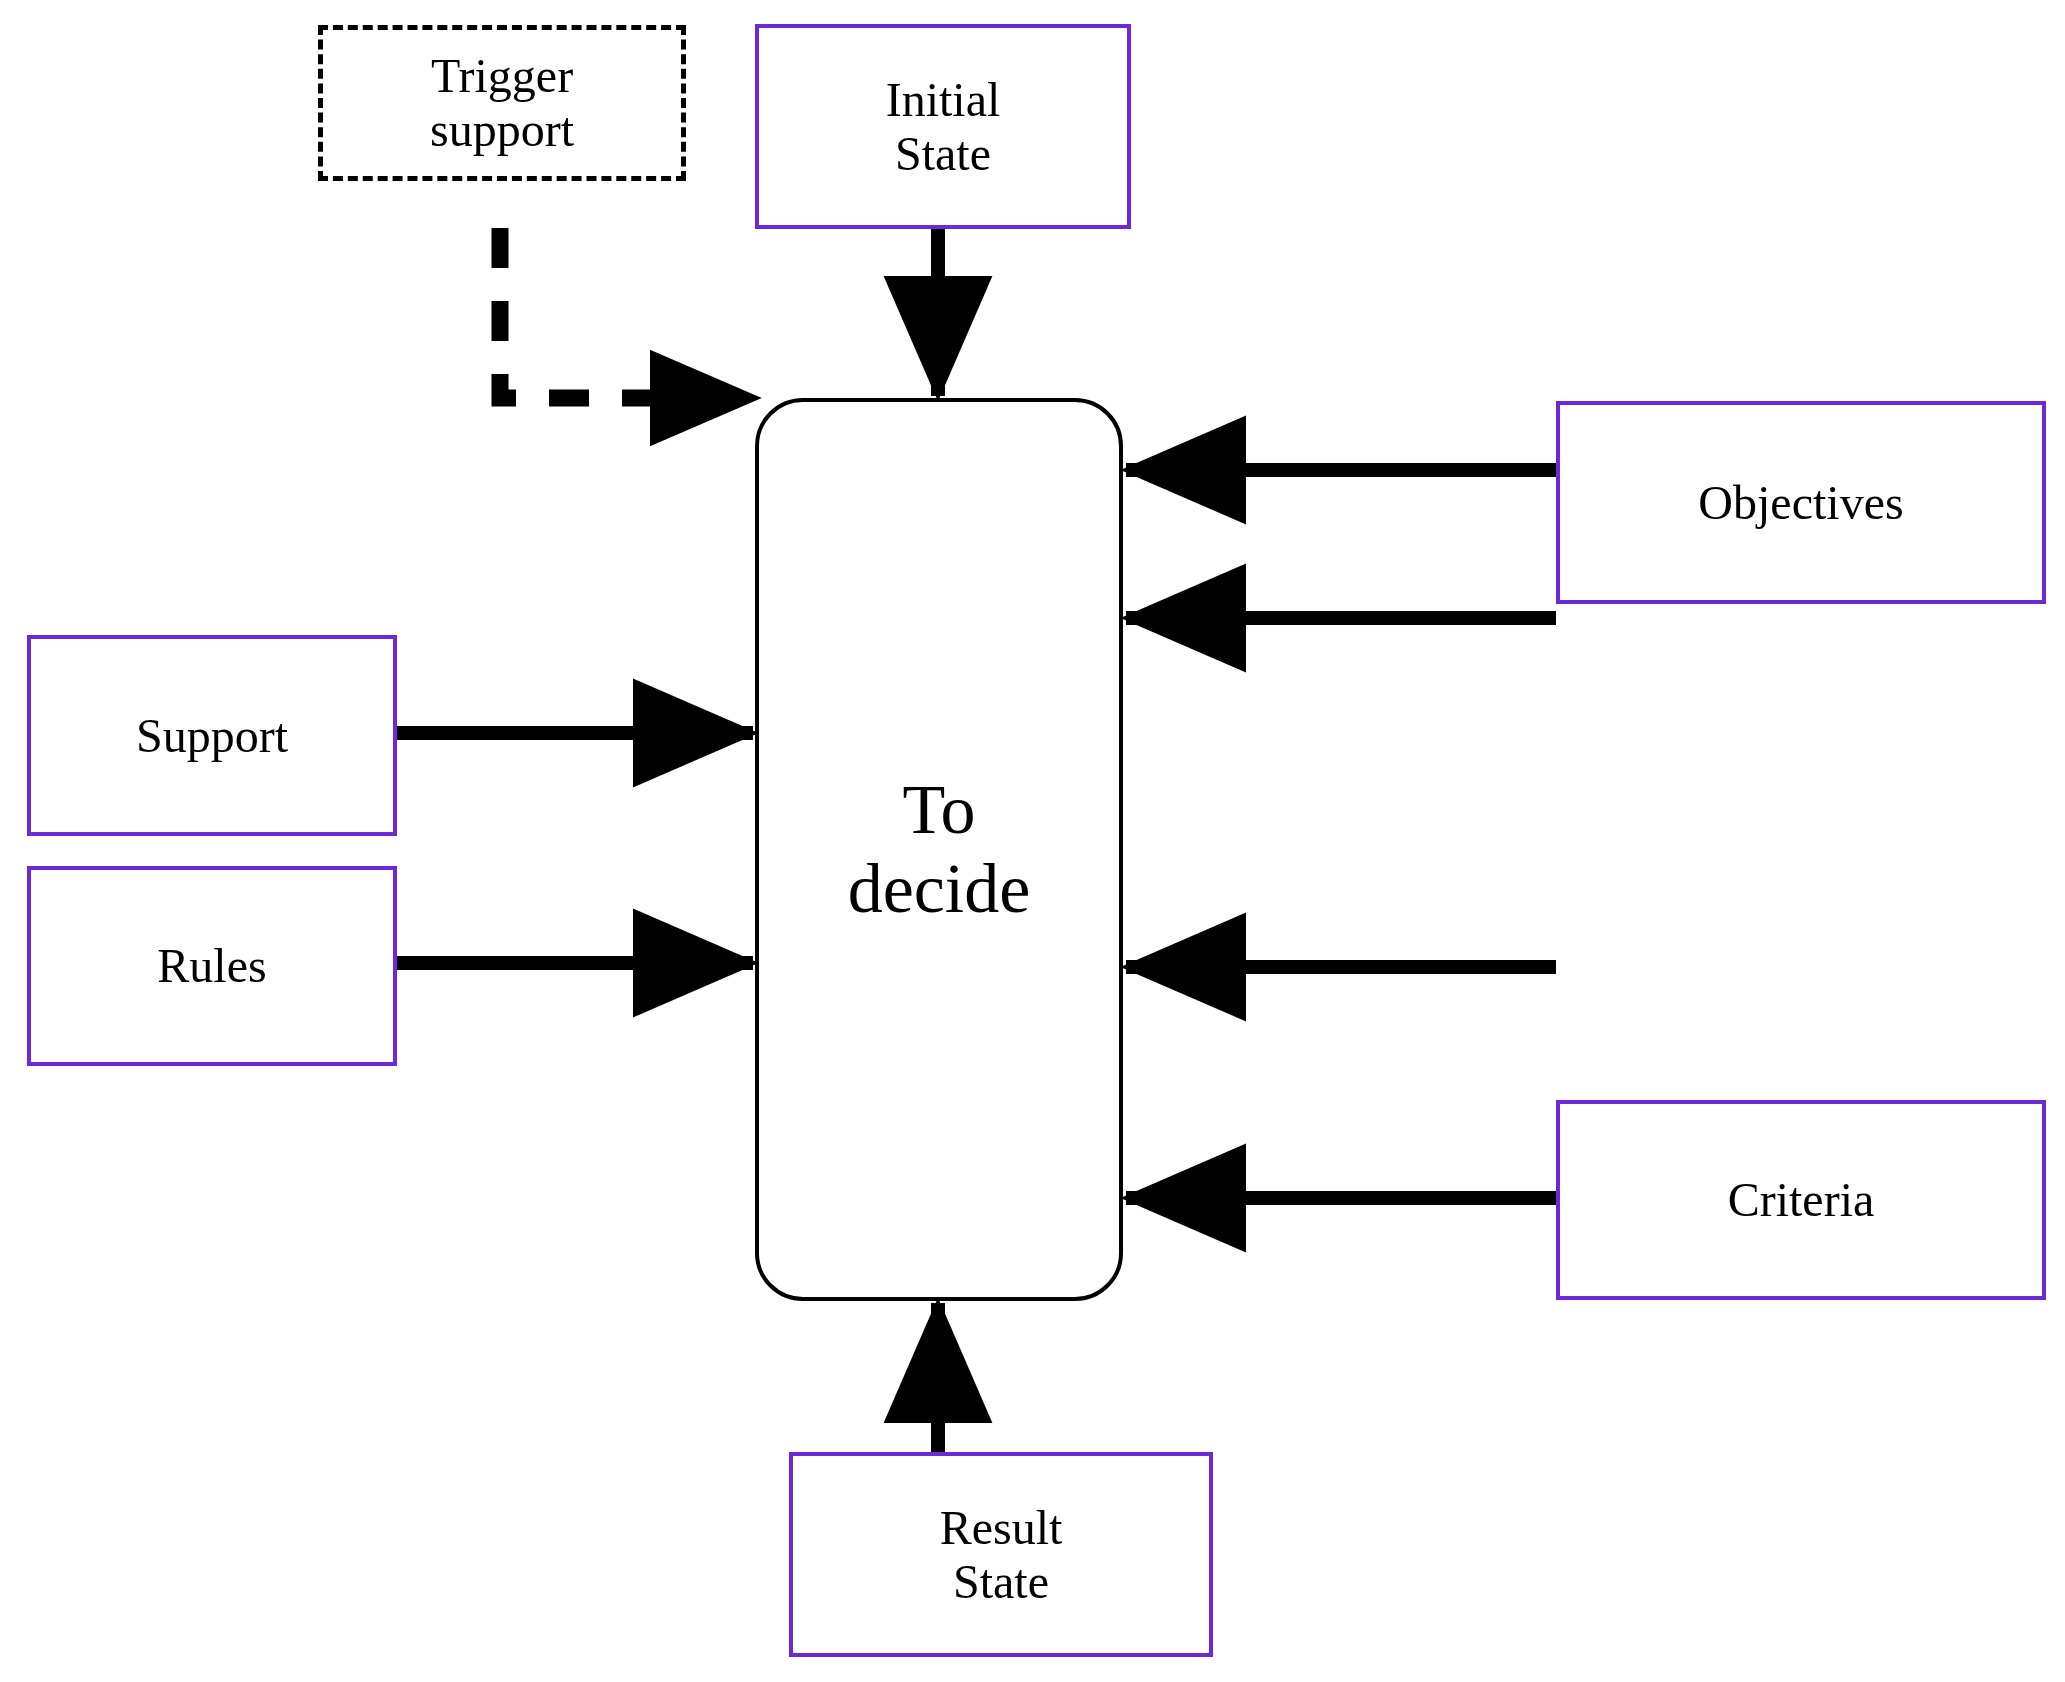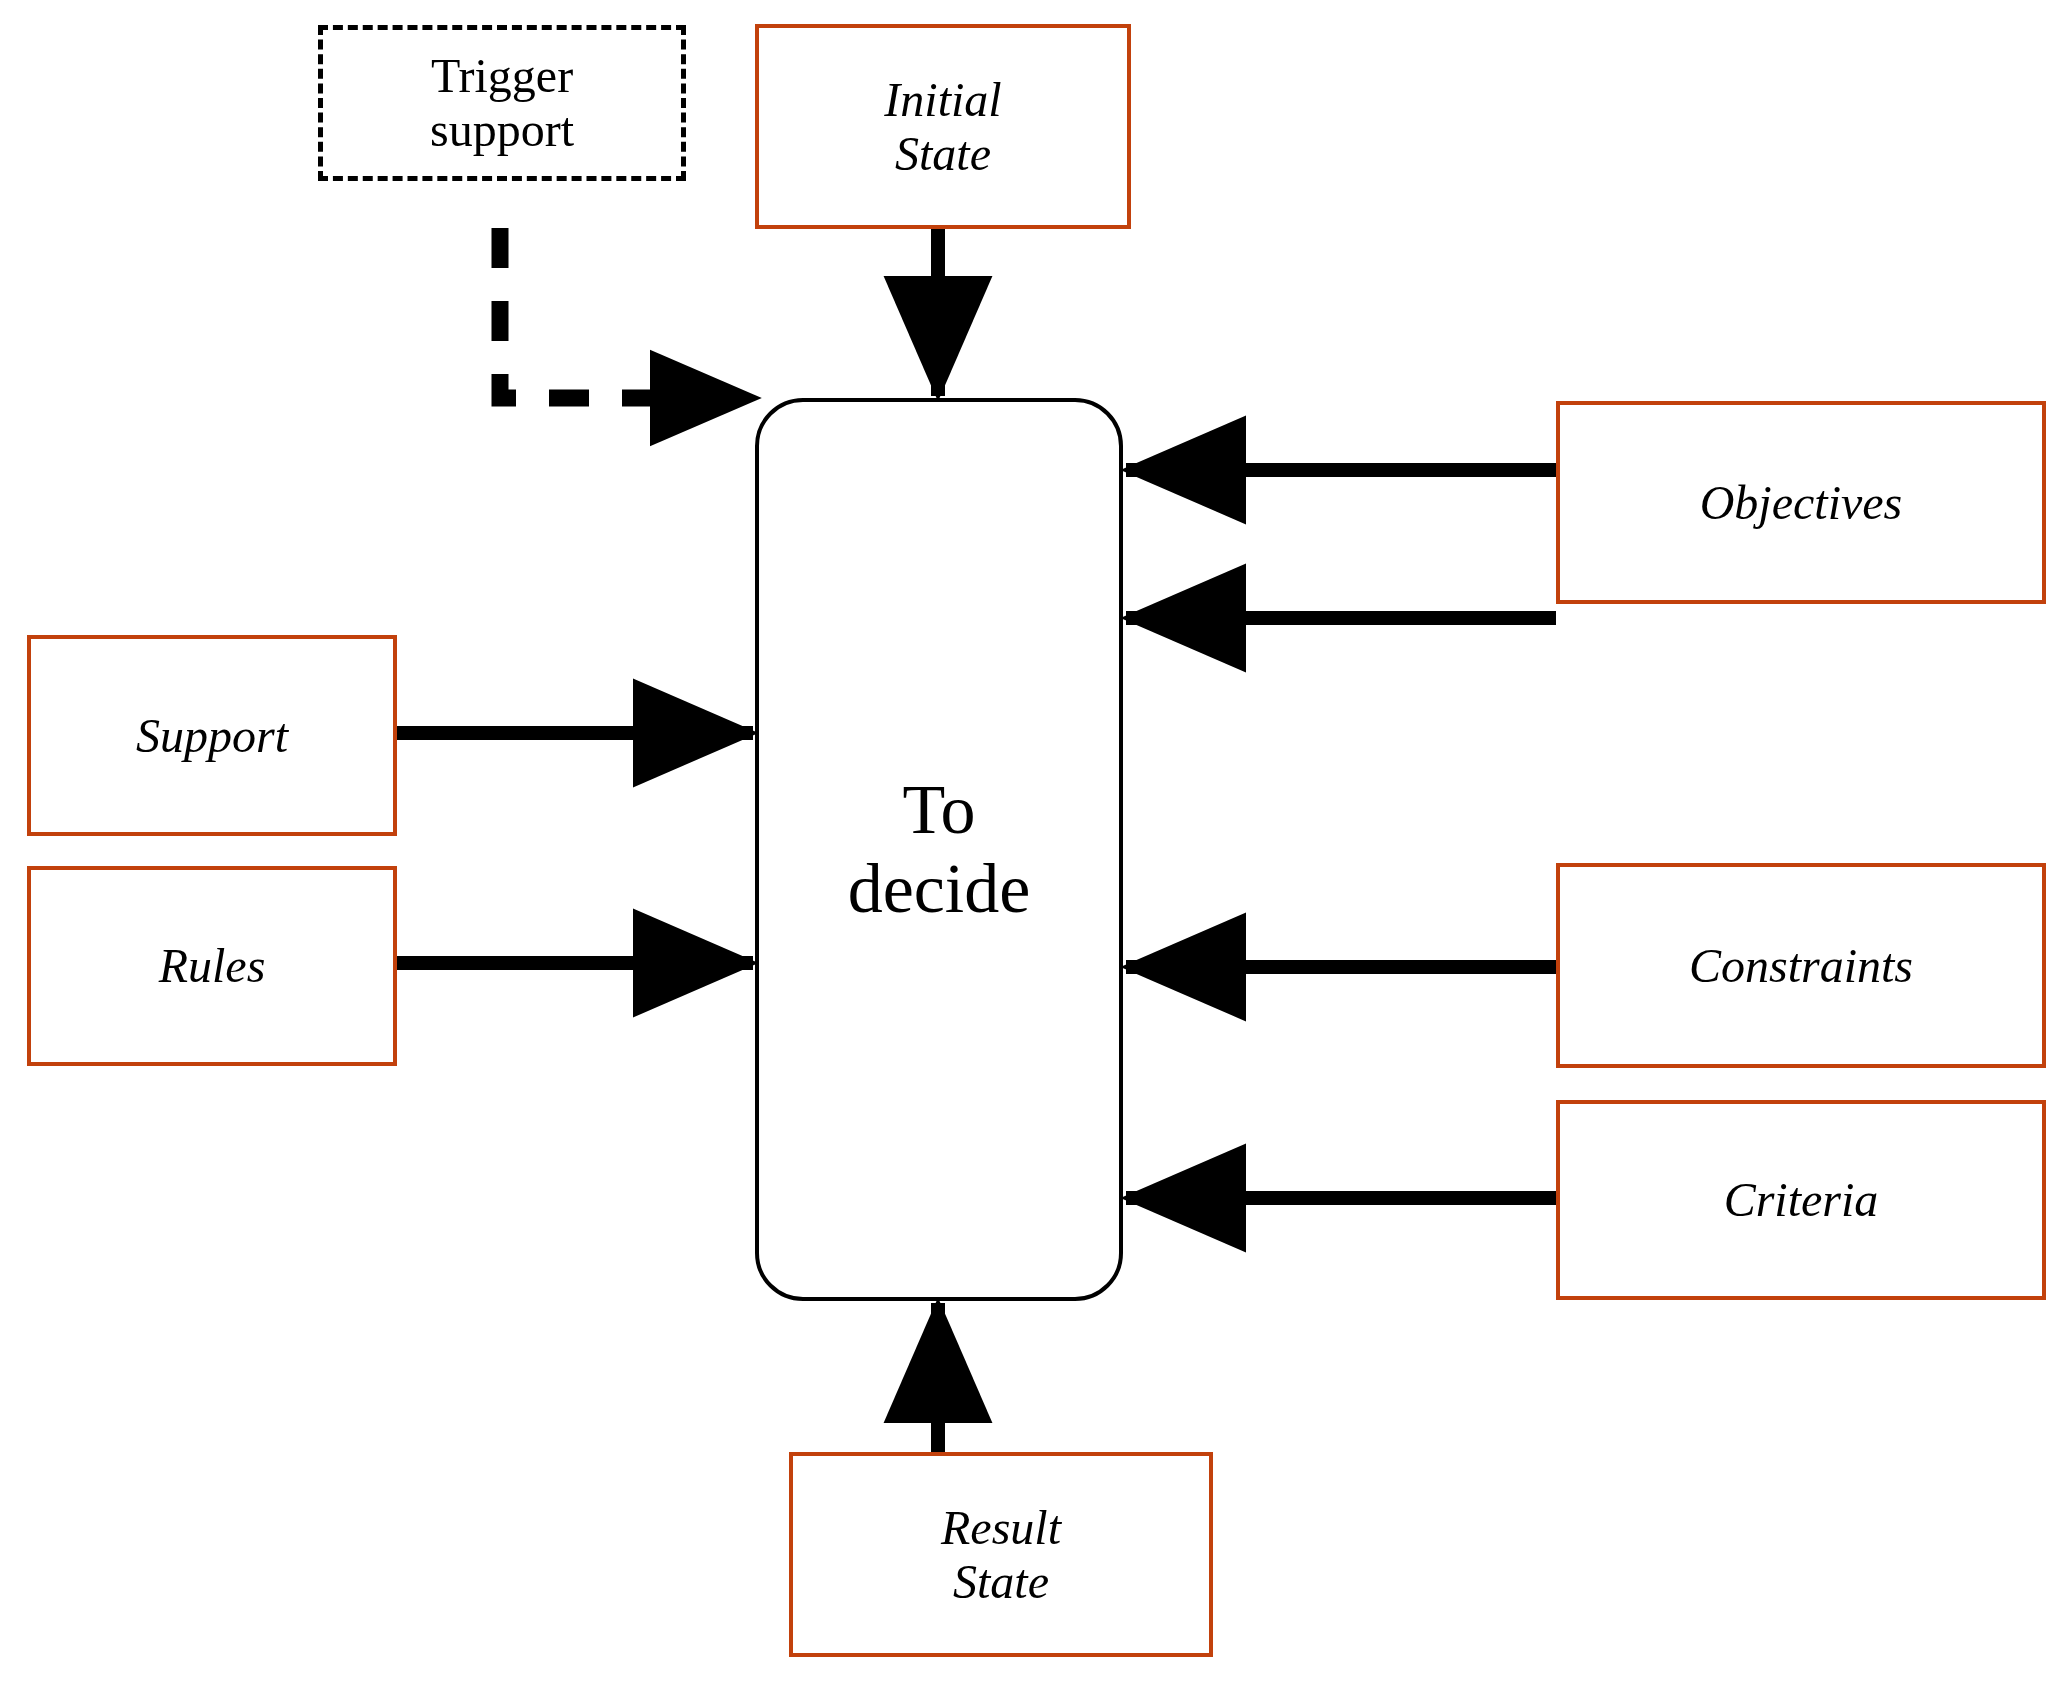--- a/index.html
+++ b/index.html
@@ -31,22 +31,21 @@
     box-sizing: border-box;
     background: #ffffff;
     display: flex;
     align-items: center;
     justify-content: center;
     text-align: center;
     color: #000000;
     line-height: 1.12;
   }
   .node-solid {
-    border: 4px solid #c2410c;
-    font-style: italic;
+    border: 4px solid #6d28d9;
   }
   .node-dashed {
     border: 5px dashed #000000;
   }
   .node-rounded {
     border: 4px solid #000000;
     border-radius: 48px;
   }
   .label {
     display: block;
@@ -112,23 +111,20 @@
 
   <div class="node node-solid" style="left:1556px; top:401px; width:490px; height:203px;">
     <span class="label">Objectives</span>
   </div>
 
   <div class="node node-solid" style="left:27px; top:866px; width:370px; height:200px;">
     <span class="label">Rules</span>
   </div>
 
 
-  <div class="node node-solid" style="left:1556px; top:863px; width:490px; height:205px;">
-    <span class="label">Constraints</span>
-  </div>
 
   <div class="node node-solid" style="left:1556px; top:1100px; width:490px; height:200px;">
     <span class="label">Criteria</span>
   </div>
 
   <div class="node node-solid" style="left:741px; top:1452px; width:424px; height:205px;margin-left:48px;">
     <span class="label">Result
 State</span>
   </div>
 

